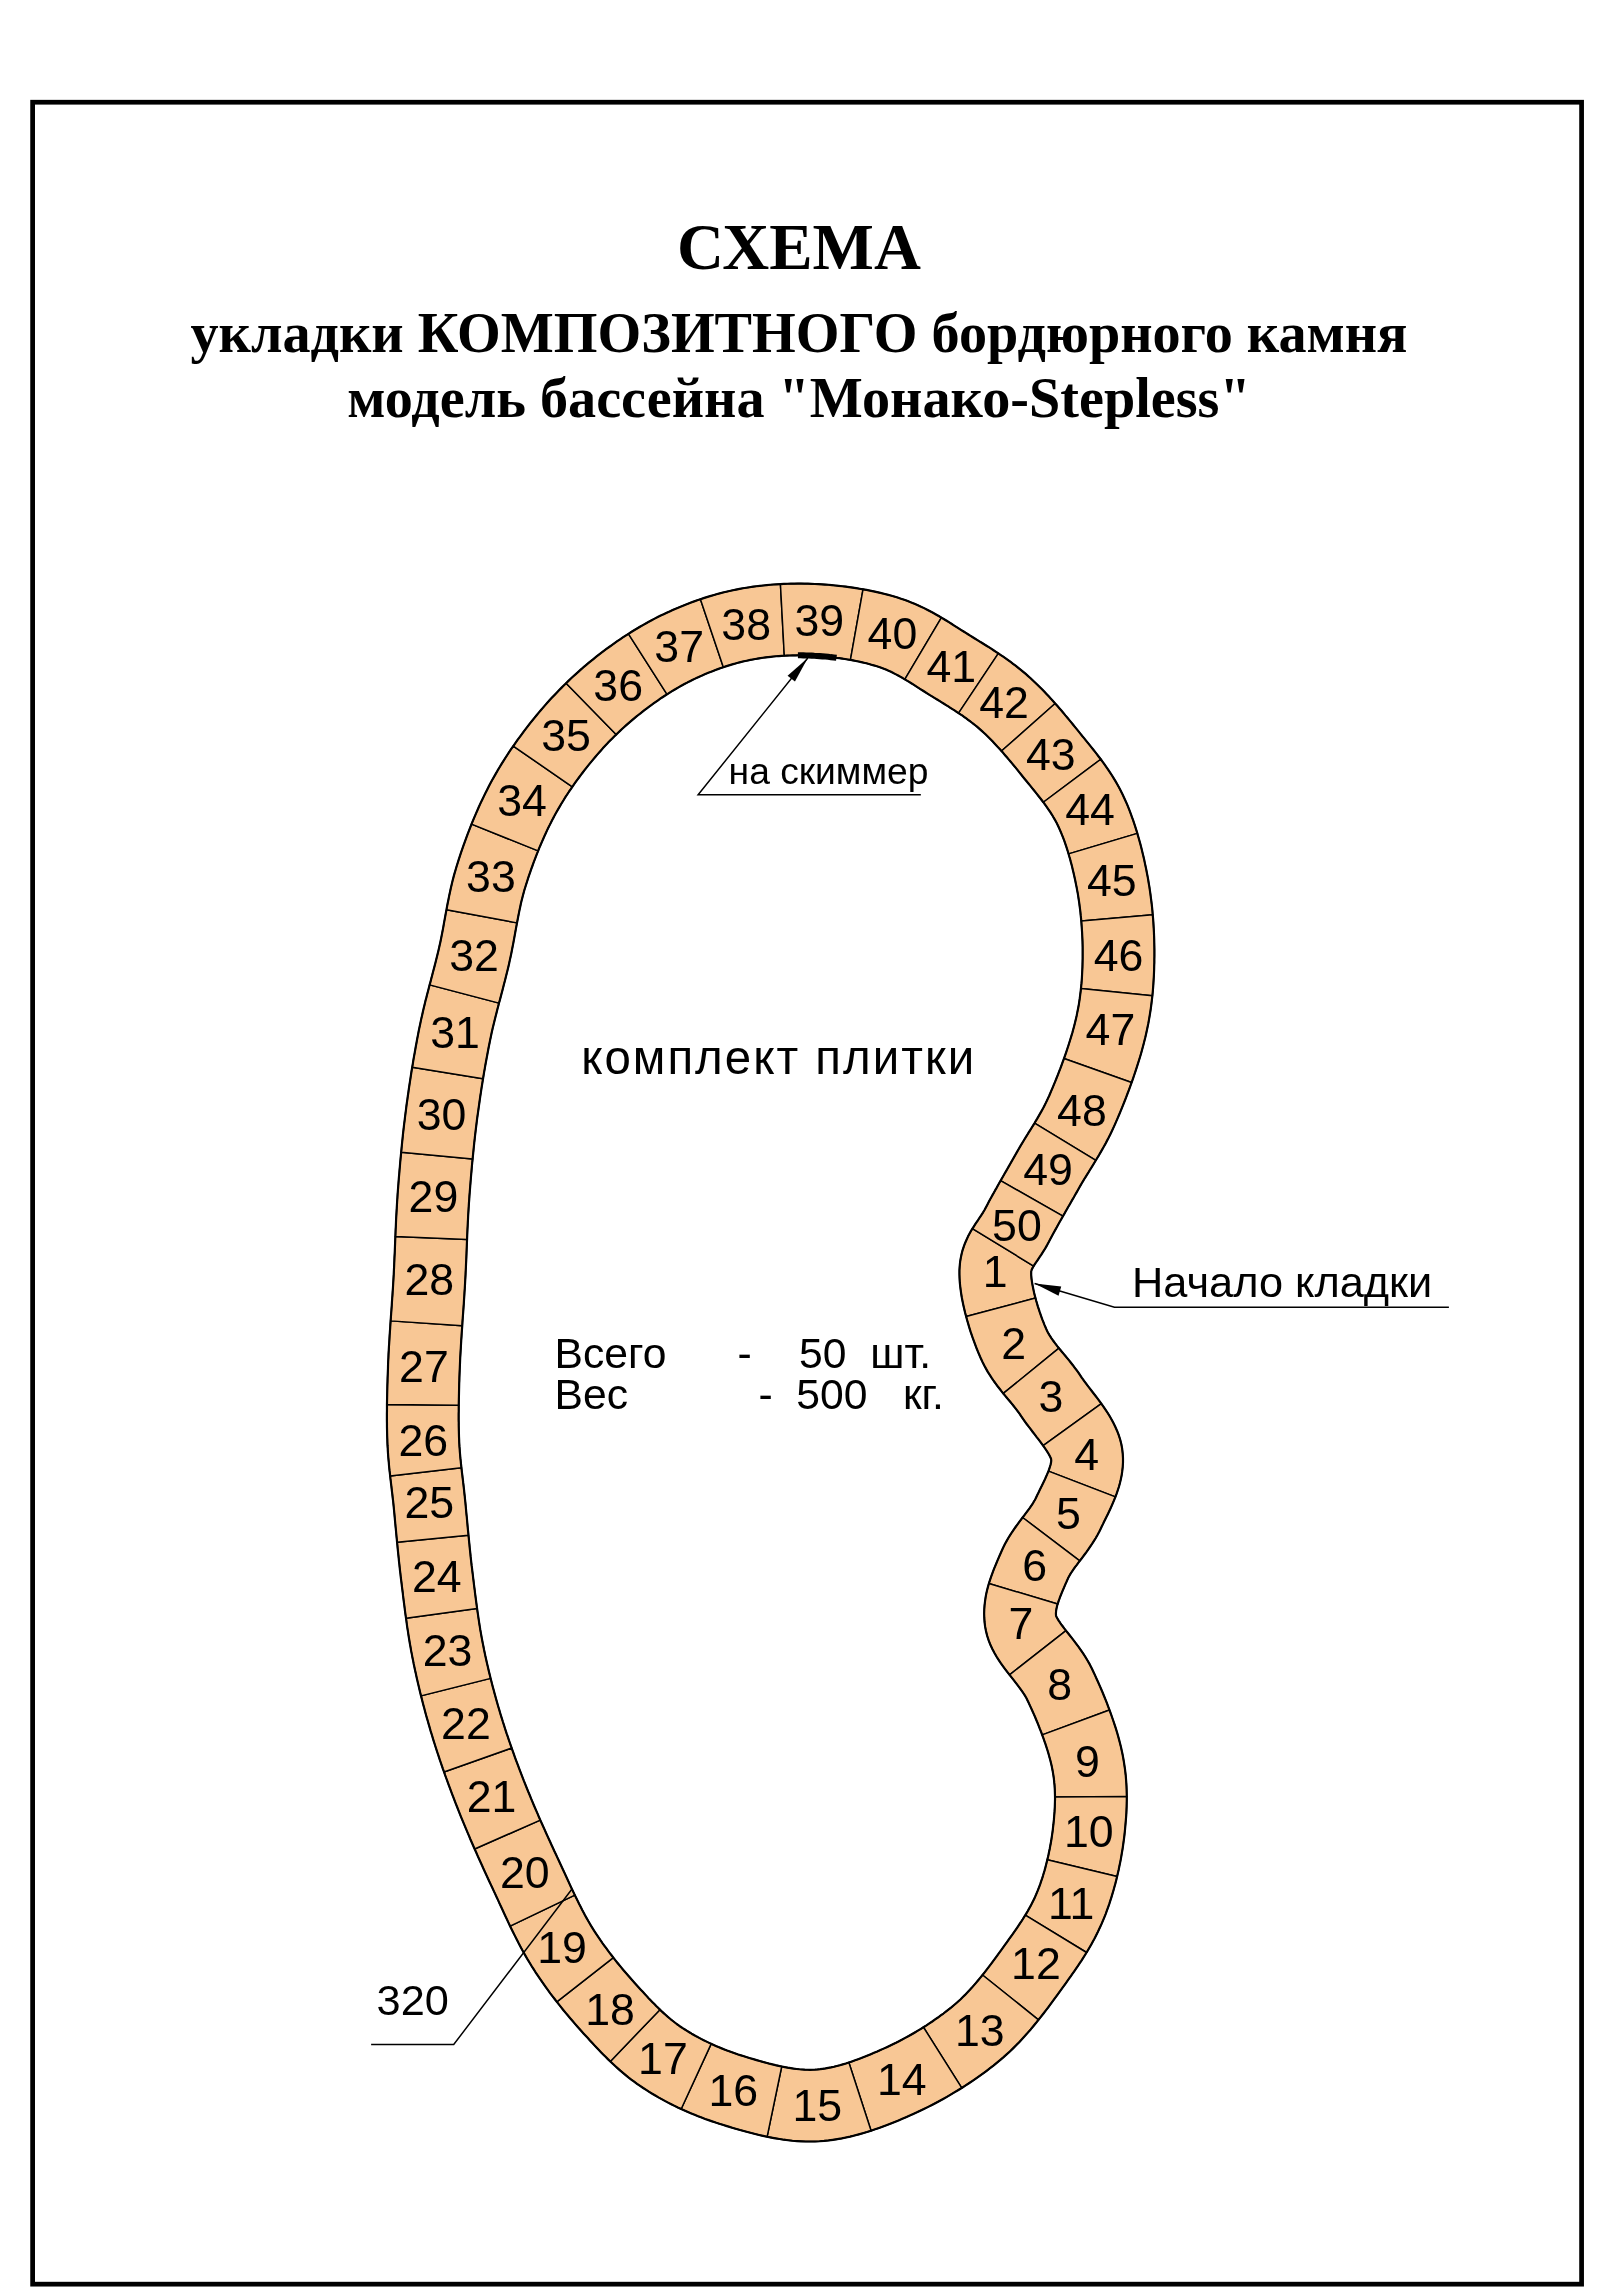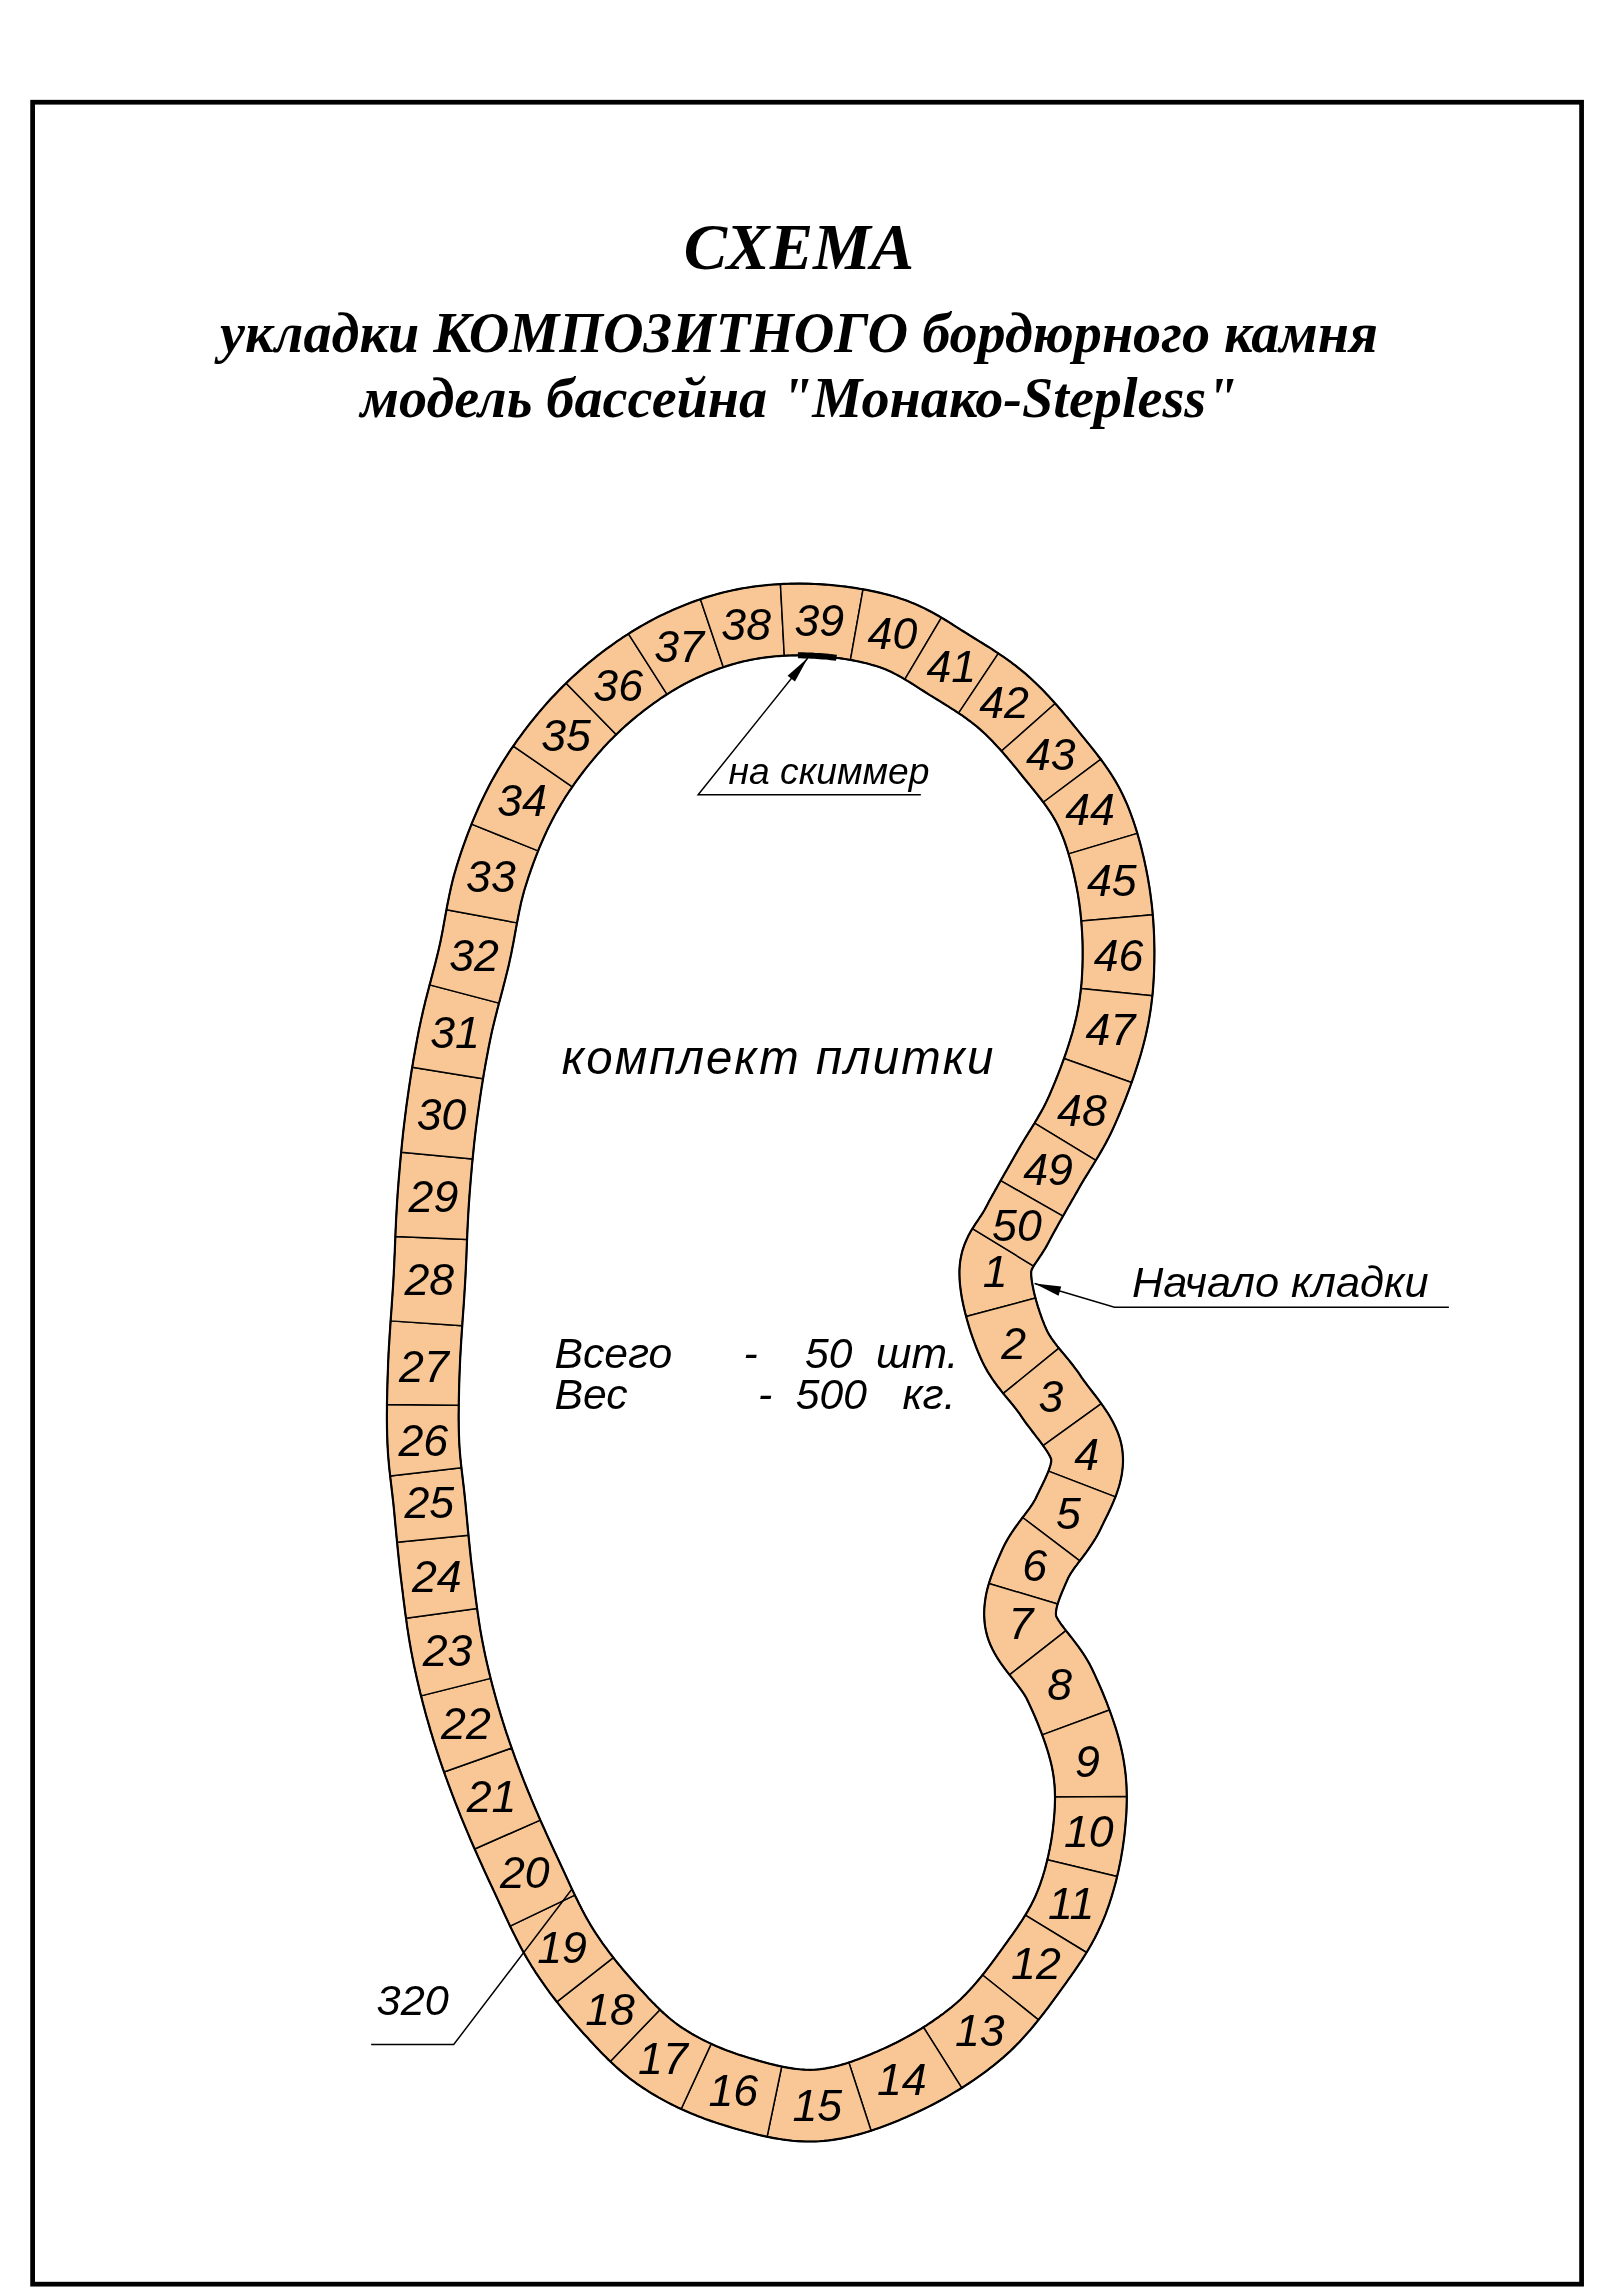--- a/index.html
+++ b/index.html
@@ -1,17 +1,17 @@
 <!DOCTYPE html>
 <html style="font-size:10.8px"><head>
 <meta charset="utf-8">
 <style>
   html,body{margin:0;padding:0;background:#fff;}
   .page{position:relative;width:1600px;height:2295px;background:#fff;overflow:hidden;
-        font-family:"Liberation Sans",sans-serif;font-style:italic;}
+        font-family:"Liberation Sans",sans-serif;}
   svg{position:absolute;left:0;top:0;}
   .title1{font-family:"Liberation Serif",serif;font-weight:bold;font-size:96px;fill:#000;}
   .title23{font-family:"Liberation Serif",serif;font-weight:bold;font-size:83px;fill:#000;}
   .ann{font-family:"Liberation Sans",sans-serif;fill:#000;}
   .center-label{font-size:70px;letter-spacing:3px;}
   .totals{font-size:63px;white-space:pre;}
   .skimmer-label{font-size:55px;}
   .start-label{font-size:64px;}
   .size-label{font-size:64px;}
   .num{font-family:"Liberation Sans",sans-serif;font-size:66px;fill:#000;text-anchor:middle;}

